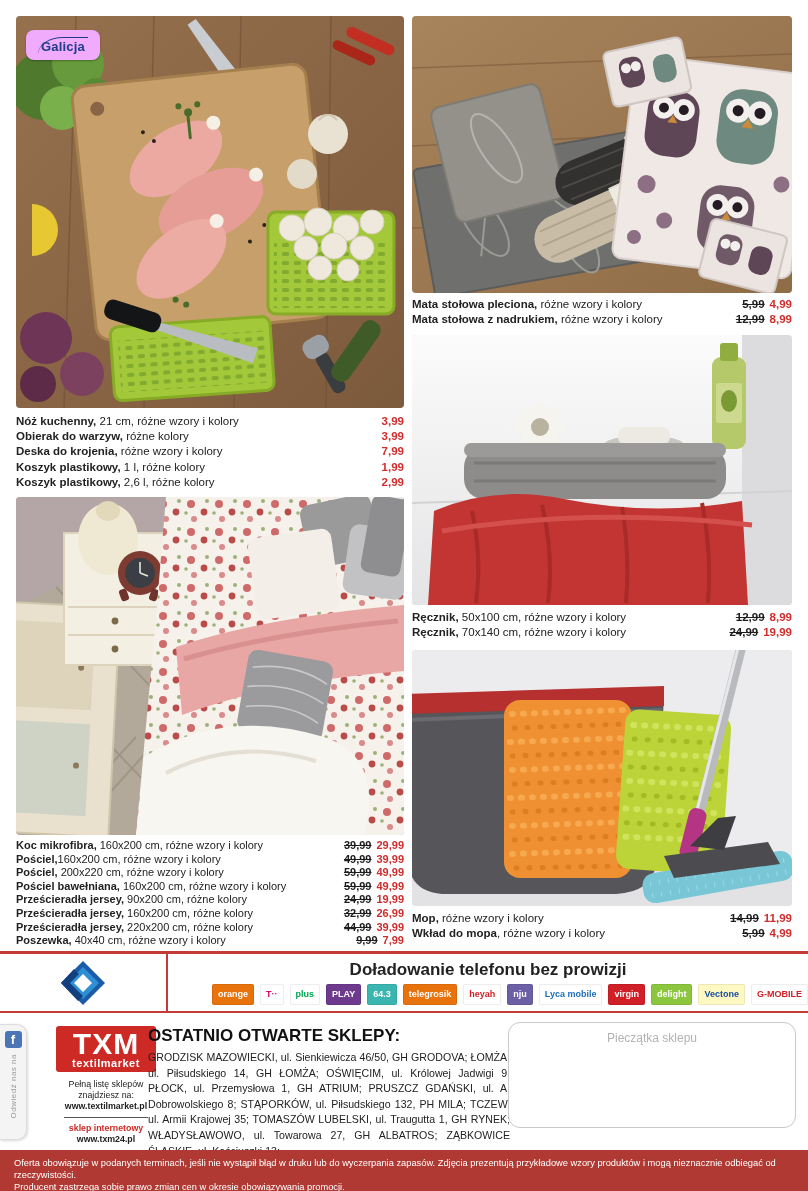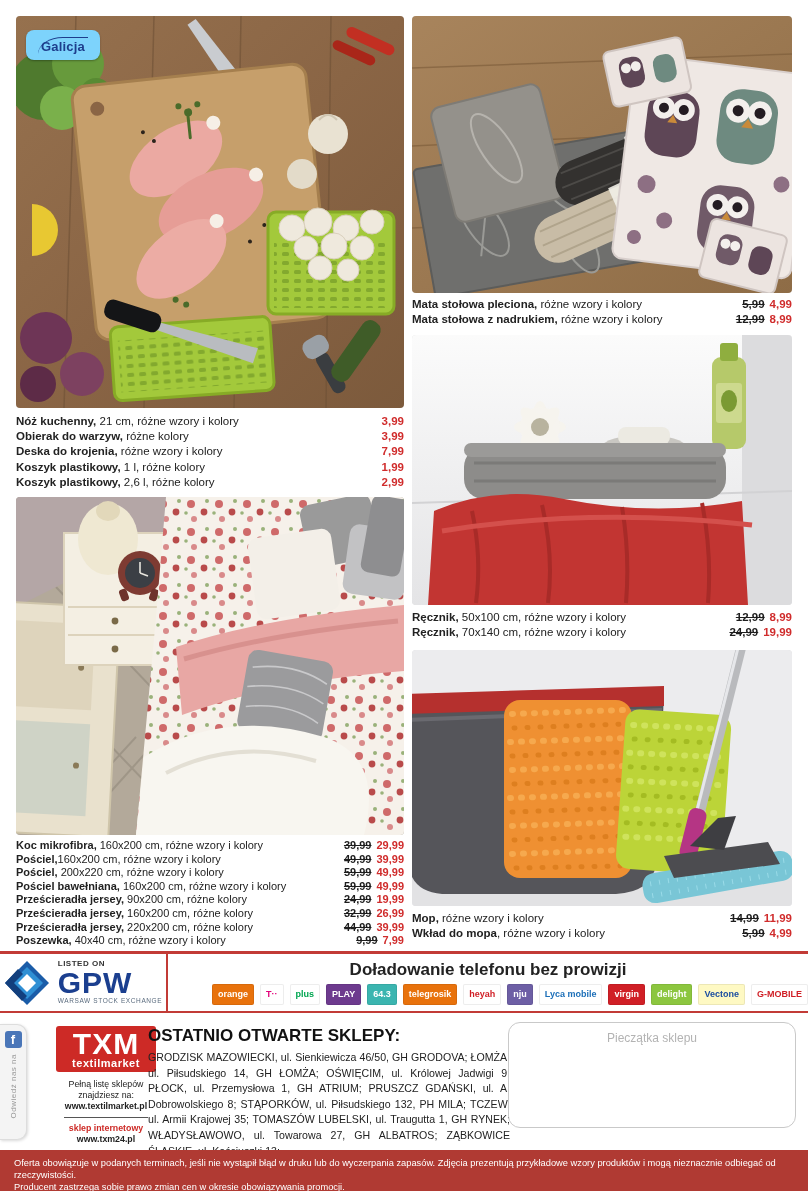--- a/index.html
+++ b/index.html
@@ -59,21 +59,21 @@
   .stamp-box { position:absolute; left:508px; top:1022px; width:288px; height:106px;
     border:1.5px solid #c9c9c9; border-radius:12px; text-align:center; padding-top:8px; }
   .stamp-label { font-size:12px; color:#b3b3b3; }
 
   
   .footer { position:absolute; left:0; top:1150px; width:808px; height:41px;
     background:var(--footer-red,#b03a33); color:#fff; padding:7px 14px; }
   .footer p { font-size:9.3px; line-height:12px; }
 
   
-  .galicja-logo { position:absolute; left:10px; top:14px; width:74px; height:30px; background:#7dd3fc;
+  .galicja-logo { position:absolute; left:10px; top:14px; width:74px; height:30px; background:#f0abfc;
     border-radius:8px; display:flex; align-items:center; justify-content:center;
     box-shadow:0 1px 2px rgba(0,0,0,.3); }
   .galicja-text { font-size:13px; font-weight:bold; color:#1d3d8c; letter-spacing:.2px;
     border-top:1.5px solid #1d3d8c; border-radius:50% 0 0 0 / 100% 0 0 0; padding:1px 3px 0; }
 </style>
 </head>
 <body>
 
 <div class="photo" style="left:16px; top:16px; width:388px; height:392px;">
   <svg width="388" height="392" viewBox="0 0 388 392">
@@ -611,25 +611,20 @@
   </div>
 
 <div class="partner-strip">
   <div class="gpw-block">
     <svg width="46" height="46" viewBox="0 0 46 46">
       <polygon points="23,1 45,23 23,45 1,23" fill="#1a5ca8"></polygon>
       <polygon points="23,7 39,23 23,39 7,23" fill="#2f8fd4"></polygon>
       <polygon points="23,14 32,23 23,32 14,23" fill="#ffffff"></polygon>
       <polygon points="10,23 23,36 18,41 1,23 14,9 19,14" fill="#123f7d"></polygon>
     </svg>
-    <div class="gpw-text">
-      <div class="gpw-listed">LISTED ON</div>
-      <div class="gpw-name">GPW</div>
-      <div class="gpw-sub">WARSAW STOCK EXCHANGE</div>
-    </div>
   </div>
   <div class="topup-block">
     <div class="topup-title">Doładowanie telefonu bez prowizji</div>
     <div class="operator-row">
 
         <span class="operator-logo" style="background-color: rgb(232, 114, 12); color: rgb(255, 255, 255);">orange</span>
 
         <span class="operator-logo" style="background-color: rgb(255, 255, 255); color: rgb(226, 0, 122);">T··</span>
 
         <span class="operator-logo" style="background-color: rgb(255, 255, 255); color: rgb(0, 166, 81);">plus</span>

